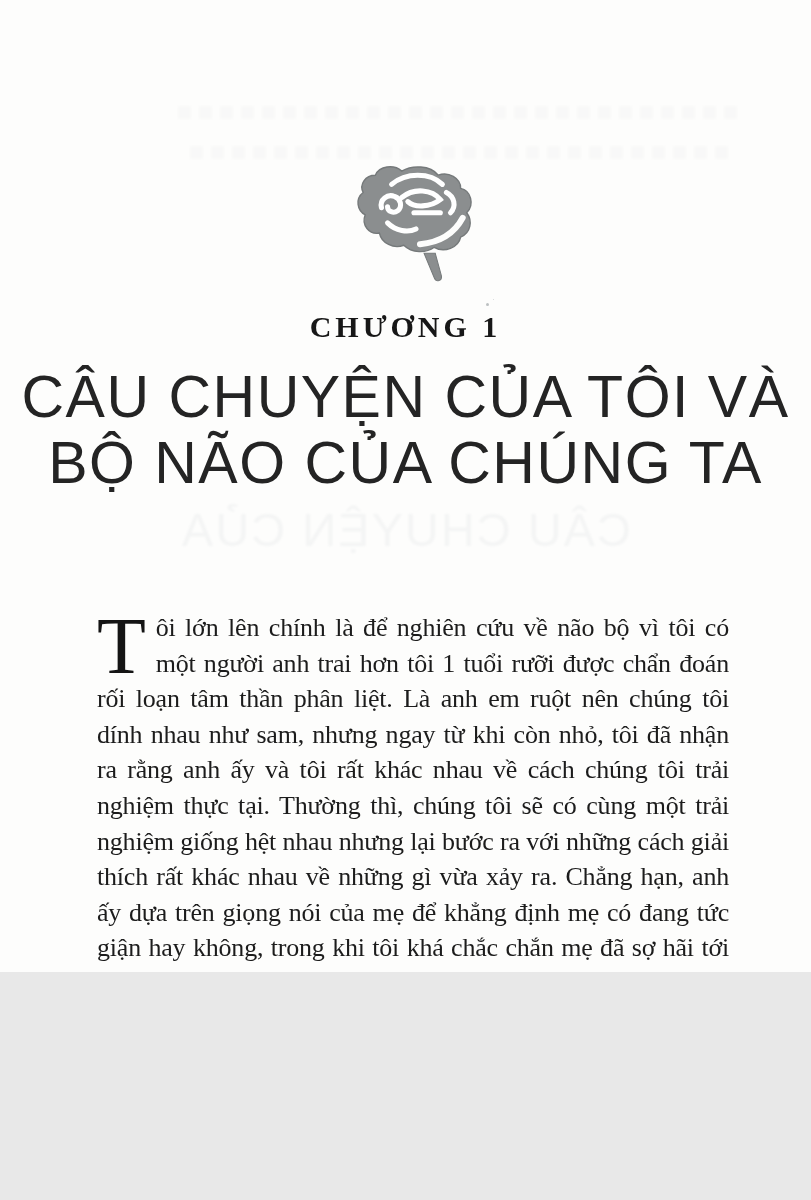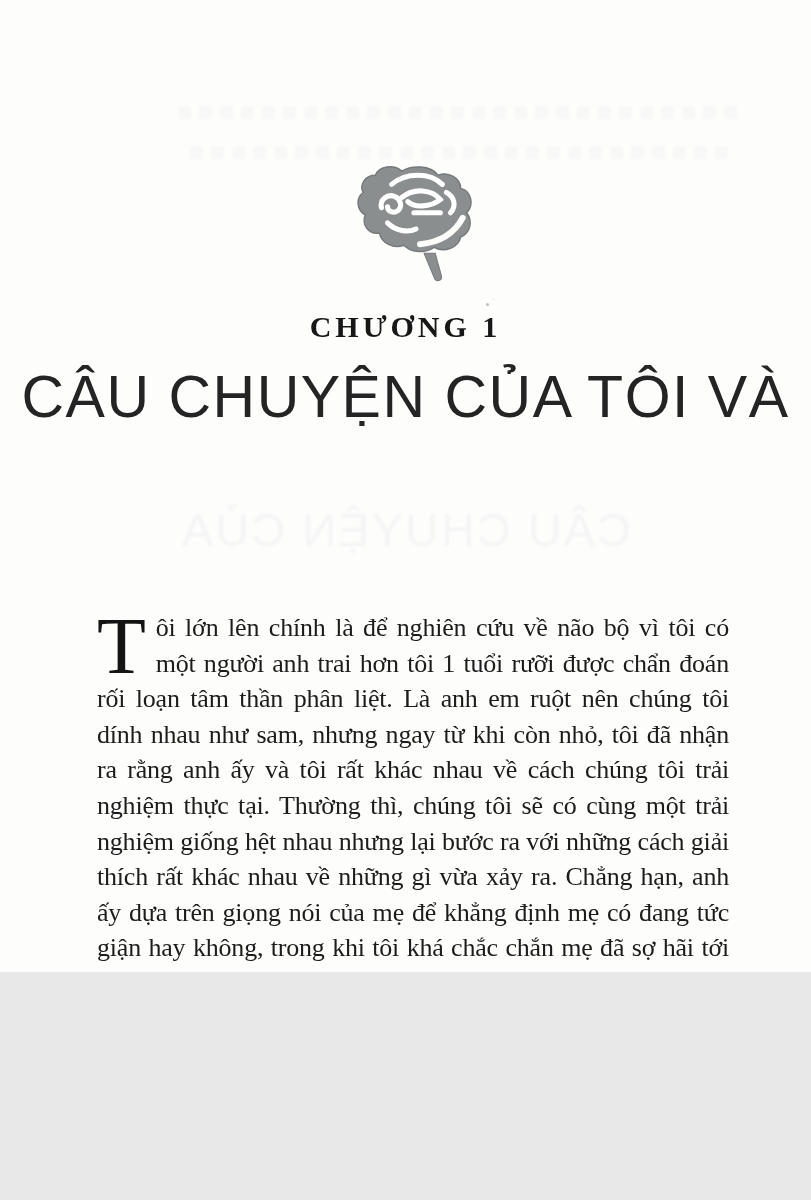--- a/index.html
+++ b/index.html
@@ -84,20 +84,21 @@
       <path d="M66 90 l10 24 c2 5 8 3 7 -2 l-6 -22 z" fill="#8b8e8f" stroke="#75797a" stroke-width="1"></path>
     </svg>
   </div>
 
   <div class="speck"></div>
 
   <div class="chapter">CHƯƠNG 1</div>
 
   <div class="title">
     <div>CÂU CHUYỆN CỦA TÔI VÀ</div>
+    <div>BỘ NÃO CỦA CHÚNG TA</div>
   </div>
 
   <div class="ghost-title">CÂU CHUYỆN CỦA</div>
 
   <p class="body-text"><span class="dropcap">T</span><span>ôi lớn lên chính là để nghiên cứu về não bộ vì tôi có một người anh trai hơn tôi 1 tuổi rưỡi được chẩn đoán rối loạn tâm thần phân liệt. Là anh em ruột nên chúng tôi dính nhau như sam, nhưng ngay từ khi còn nhỏ, tôi đã nhận ra rằng anh ấy và tôi rất khác nhau về cách chúng tôi trải nghiệm thực tại. Thường thì, chúng tôi sẽ có cùng một trải nghiệm giống hệt nhau nhưng lại bước ra với những cách giải thích rất khác nhau về những gì vừa xảy ra. Chẳng hạn, anh ấy dựa trên giọng nói của mẹ để khẳng định mẹ có đang tức giận hay không, trong khi tôi khá chắc chắn mẹ đã sợ hãi tới mức hóa đá rằng chúng tôi sẽ bị thương. Vì điều này, tôi trở nên thích thú với việc cố gắng tìm hiểu điều gì là “bình thường” bởi vì tôi thấy rõ ràng rằng một trong hai chúng tôi thật đặc biệt. Theo như quan sát của tôi, anh ấy không hề</span></p>
 
   <div class="pagenum">19</div>
 
   <div class="scan-edge"></div>
 

